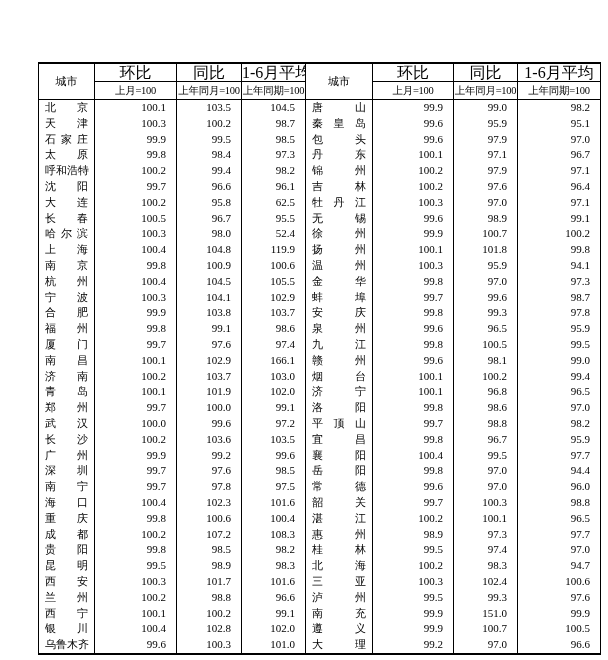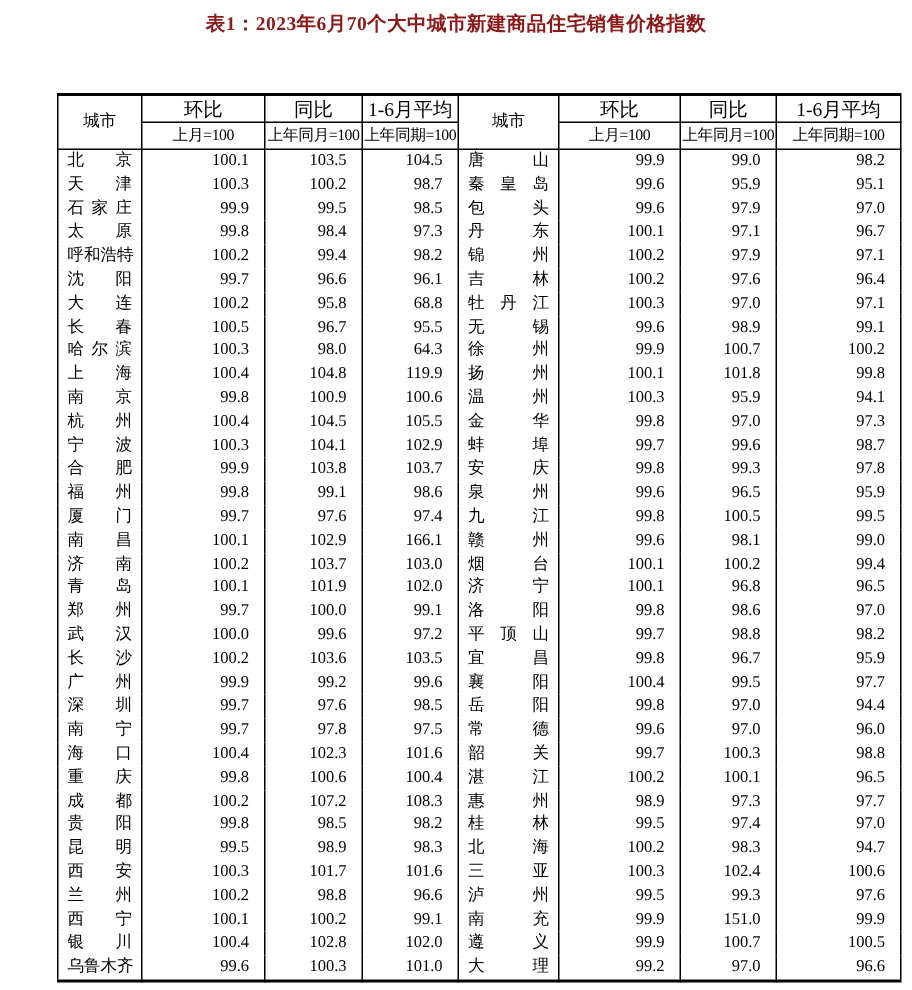--- a/index.html
+++ b/index.html
@@ -46,21 +46,21 @@
     border-right: 1px solid #000;
     margin: 0;
     padding: 0;
     font-weight: normal;
     overflow: hidden;
     white-space: nowrap;
   }
   thead th {
     height: 17px;
     line-height: 17px;
-    font-size: 13px;
+    font-size: 16px;
     text-align: center;
     border-bottom: 1px solid #000;
   }
   thead th.base {
     font-size: 10.5px;
     letter-spacing: -0.3px;
   }
   thead th.city-h {
     font-size: 11px;
     margin-left: 20px;
@@ -77,21 +77,20 @@
   }
   tbody td.num {
     text-align: right;
     padding-right: 10px;
   }
 </style>
 </head>
 <body>
 
 <div class="page">
-  <div class="title" style="color: rgb(139, 26, 26);">表1：2023年6月70个大中城市新建商品住宅销售价格指数</div>
 
   <table class="idx">
     <colgroup>
       <col style="width:56px">
         <col style="width:82px">
         <col style="width:65px">
         <col style="width:64px">
       <col style="width:67px">
         <col style="width:81px">
         <col style="width:64px">
@@ -175,41 +174,41 @@
           <td class="num">96.1</td>
           <td class="city">吉林</td>
           <td class="num">100.2</td>
           <td class="num">97.6</td>
           <td class="num">96.4</td>
         </tr>
         <tr>
           <td class="city">大连</td>
           <td class="num">100.2</td>
           <td class="num">95.8</td>
-          <td class="num">68.8</td>
+          <td class="num">62.5</td>
           <td class="city">牡丹江</td>
           <td class="num">100.3</td>
           <td class="num">97.0</td>
           <td class="num">97.1</td>
         </tr>
         <tr>
           <td class="city">长春</td>
           <td class="num">100.5</td>
           <td class="num">96.7</td>
           <td class="num">95.5</td>
           <td class="city">无锡</td>
           <td class="num">99.6</td>
           <td class="num">98.9</td>
           <td class="num">99.1</td>
         </tr>
         <tr>
           <td class="city">哈尔滨</td>
           <td class="num">100.3</td>
           <td class="num">98.0</td>
-          <td class="num">64.3</td>
+          <td class="num">52.4</td>
           <td class="city">徐州</td>
           <td class="num">99.9</td>
           <td class="num">100.7</td>
           <td class="num">100.2</td>
         </tr>
         <tr>
           <td class="city">上海</td>
           <td class="num">100.4</td>
           <td class="num">104.8</td>
           <td class="num">119.9</td>

